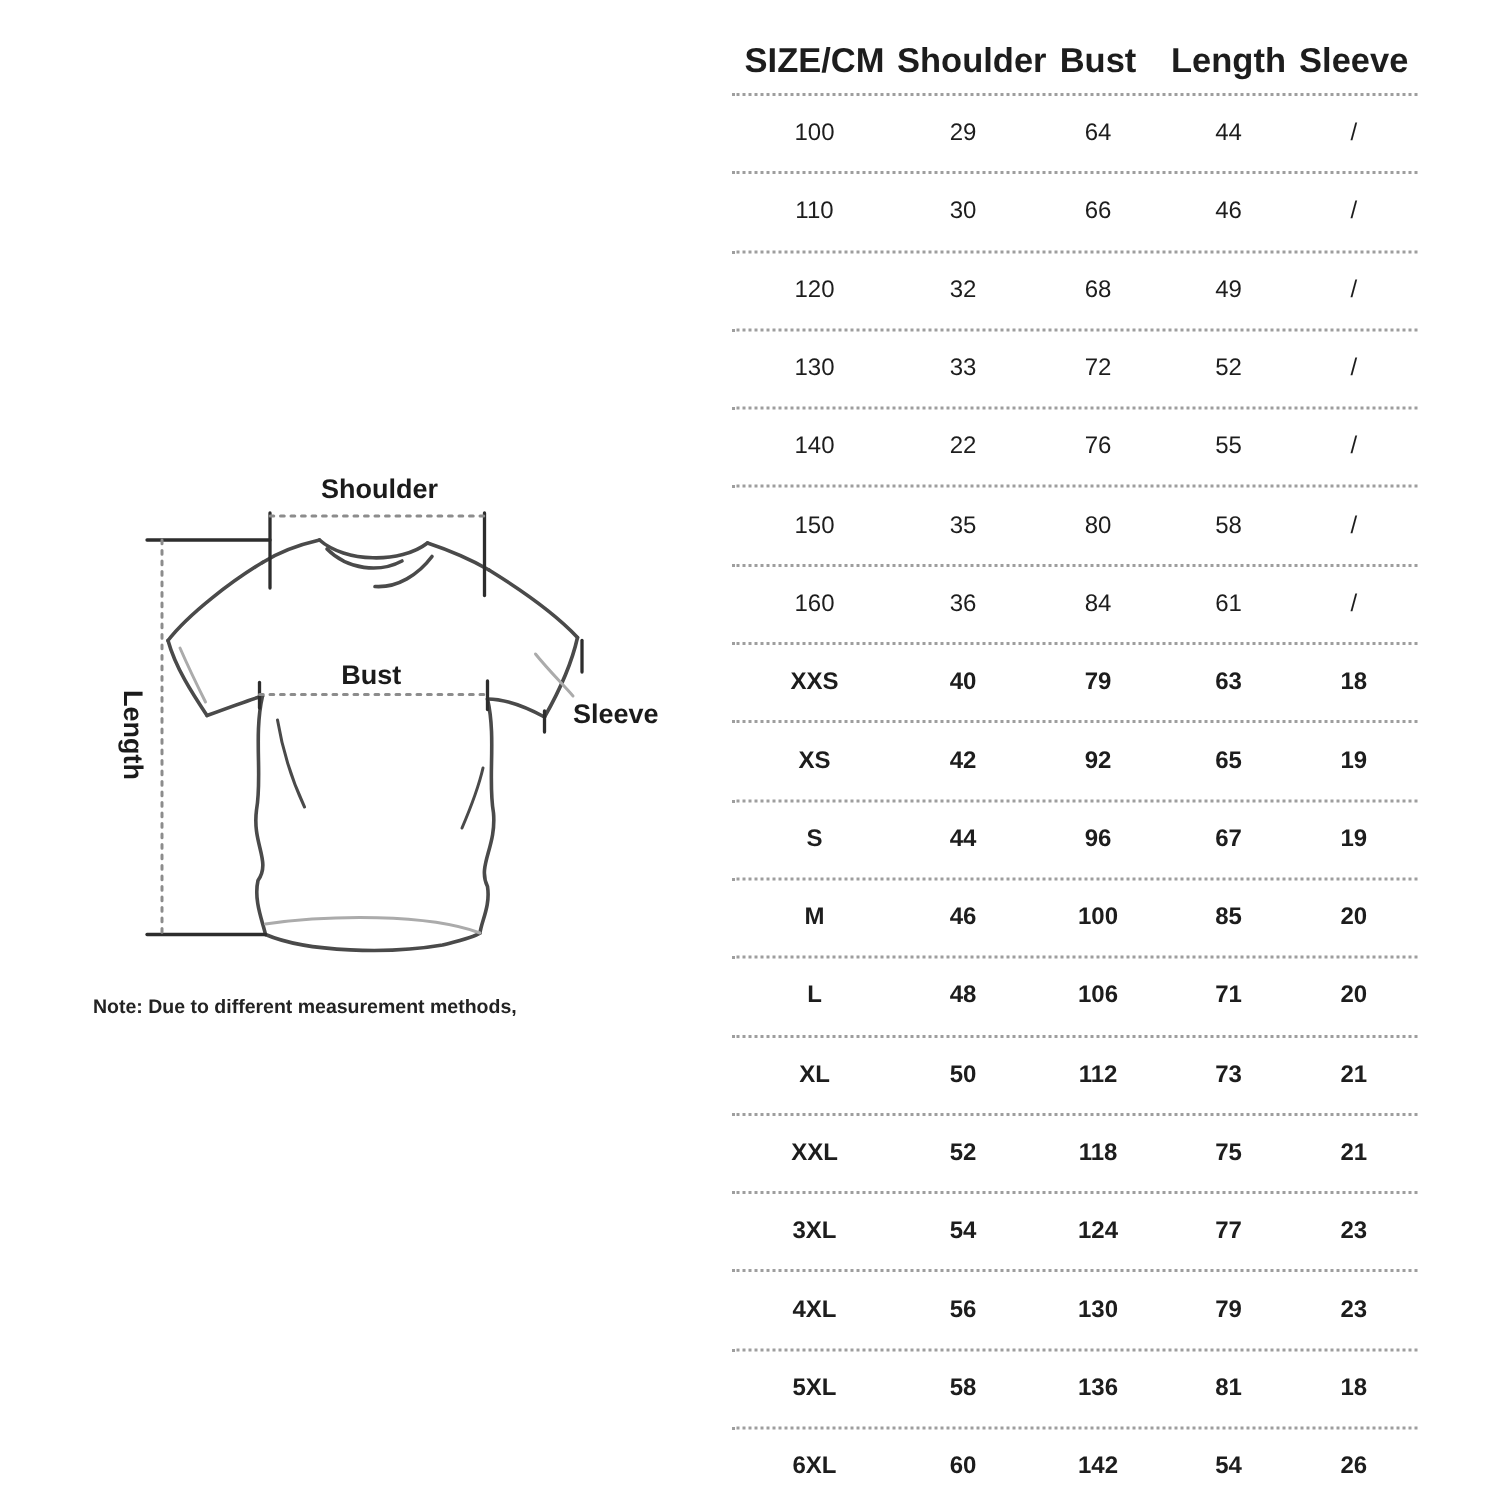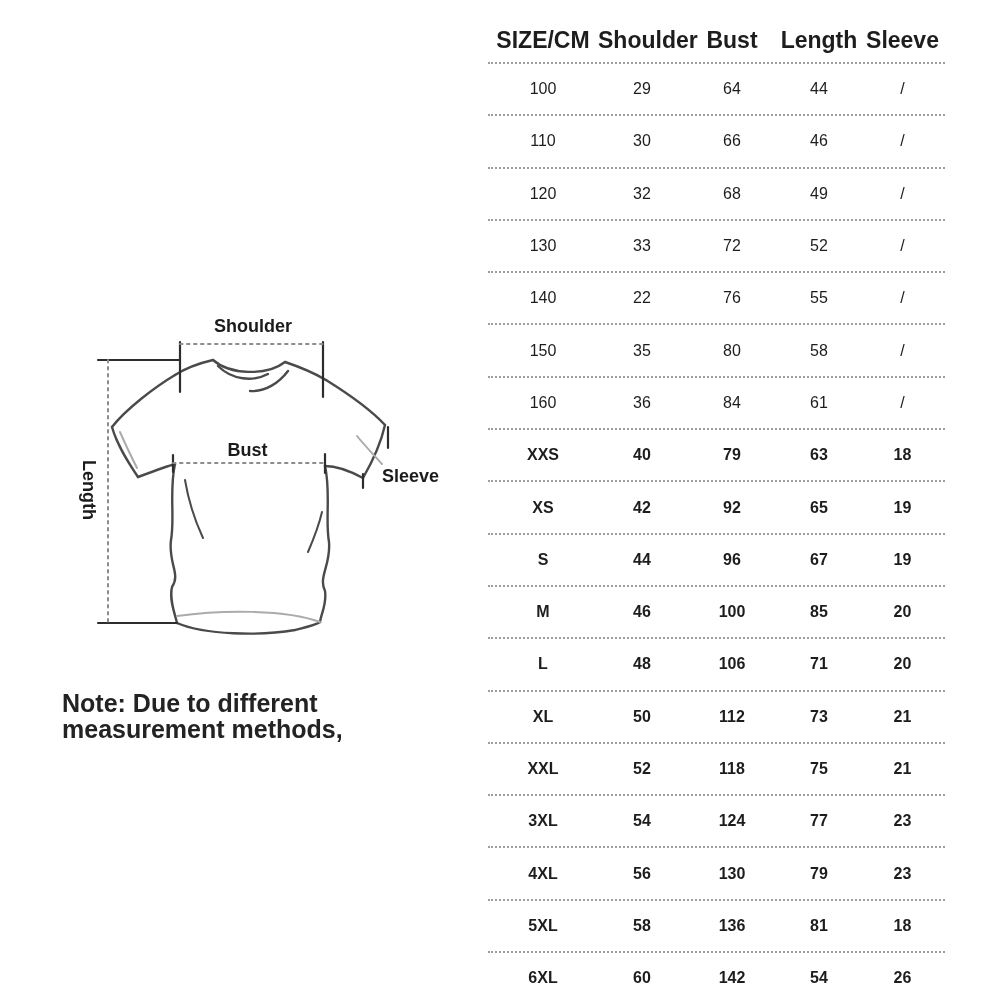--- a/index.html
+++ b/index.html
@@ -16,22 +16,22 @@
   }
   .lbl-shoulder{left:193px;top:316px;width:120px;}
   .lbl-bust{left:215px;top:440px;width:65px;}
   .lbl-sleeve{left:382px;top:466px;}
   .lbl-length{
     left:88px;top:490px;transform:translate(-50%,-50%) rotate(90deg);
     transform-origin:center center;
   }
   
   .note{
-    position:absolute;left:62px;top:690px;width:400px;
-    font-size:25px;font-weight:600;color:#232323;line-height:26px;
+    position:absolute;left:62px;top:658px;width:400px;
+    font-size:13px;font-weight:600;color:#232323;line-height:26px;
   }
   
   .size-table{position:absolute;left:488px;top:18px;width:457px;}
   .trow,.thead{
     display:flex;align-items:center;
     border-bottom:2px dotted #9e9e9e;
   }
   .thead{height:44px;font-size:23px;font-weight:700;}
   .trow{height:50.3px;font-size:16px;font-weight:400;}
   .trow.bold{font-weight:700;}

